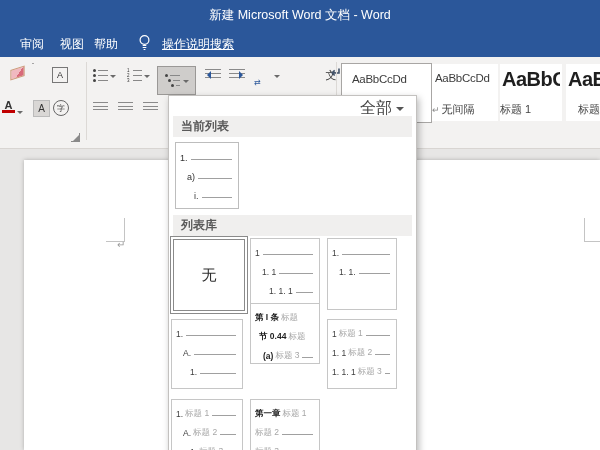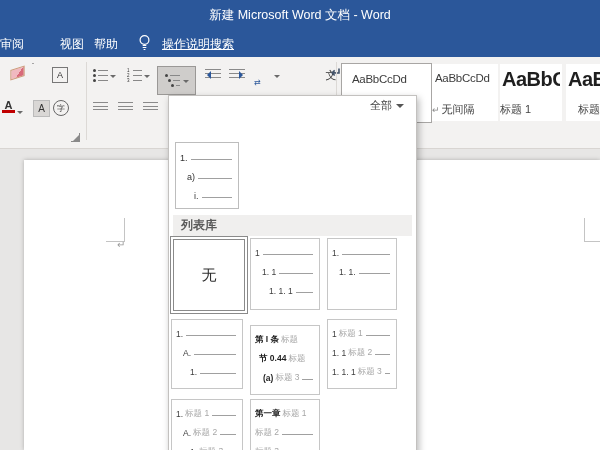--- a/index.html
+++ b/index.html
@@ -68,21 +68,21 @@
   .retm{font-size:9px;color:#8a8a8a;margin-right:2px;}
 
   
   .page{left:24px;top:160px;width:576px;height:290px;background:#fff;box-shadow:0 0 4px rgba(0,0,0,.25);}
   .cropmark{background:#c4c4c4;}
   .pilcrow{left:117px;top:239px;font-size:10px;color:#9a9a9a;}
 
   
   .panel{left:168px;top:95px;width:247px;height:360px;background:#fff;border:1px solid #c3c1bf;
          box-shadow:2px 3px 7px rgba(0,0,0,.28);z-index:9;}
-  .filter{position:absolute;right:12px;top:2px;font-size:11px;color:#444;display:flex;align-items:center;gap:4px;cursor:default;}
+  .filter{position:absolute;right:12px;top:2px;font-size:16px;color:#444;display:flex;align-items:center;gap:4px;cursor:default;}
   .filter s{width:0;height:0;border:4px solid transparent;border-top-color:#555;margin-top:4px;}
   .sechead{position:absolute;left:4px;width:239px;height:21px;background:#f0efee;color:#595959;
            font-size:12px;font-weight:600;line-height:21px;padding-left:8px;box-sizing:border-box;}
   .clbox{position:absolute;left:6px;top:46px;width:64px;height:67px;border:1px solid #bdbdbd;background:#fff;
          padding:5px 4px;box-sizing:border-box;}
   .clrow{display:flex;align-items:center;height:19px;}
   .clrow .num{font-size:9px;color:#333;}
   .rule{flex:1;border-bottom:1px solid #a0a0a0;margin:3px 2px 0 3px;min-width:4px;}
   .lbox{position:absolute;border:1px solid #c6c6c6;background:#fff;padding:4px 4px;box-sizing:border-box;overflow:hidden;}
   .lrow{display:flex;align-items:center;height:19px;}
@@ -97,21 +97,21 @@
 </head>
 <body>
 
 <div class="app">
 
   <div class="abs titlebar">
     <span>新建 Microsoft Word 文档 - Word</span>
   </div>
 
   <div class="abs menubar">
-    <span class="mtab" style="left:0">审阅</span>
+    <span class="mtab" style="left:20px">审阅</span>
     <span class="mtab" style="left:60px">视图</span>
     <span class="mtab" style="left:94px">帮助</span>
     <span class="bulb">
       <svg width="13" height="17" viewBox="0 0 13 17">
         <circle cx="6.5" cy="6" r="4.4" fill="none" stroke="#fff" stroke-width="1.2"></circle>
         <path d="M4.7 11.5h3.6M4.7 13.5h3.6M5.6 15.5h1.8" stroke="#fff" stroke-width="1.2" fill="none"></path>
       </svg>
     </span>
     <span class="assist">操作说明搜索</span>
   </div>
@@ -265,20 +265,21 @@
   <span class="abs cropmark" style="left:584px;top:241px;width:16px;height:1px"></span>
   <span class="abs pilcrow">↵</span>
 
   <div class="abs panel">
 
     <span class="filter">
       <span>全部</span>
       <s></s>
     </span>
 
+    <span class="sechead" style="top:20px">当前列表</span>
 
     <span class="clbox">
       <span class="clrow">
           <span class="num">1.</span>
           <span class="rule"></span>
         </span>
       <span class="clrow">
           <span class="num i1">a)</span>
           <span class="rule"></span>
         </span>
@@ -328,21 +329,21 @@
       <span class="lrow">
           <span class="num i1">A.</span>
           <span class="rule"></span>
         </span>
       <span class="lrow">
           <span class="num i2">1.</span>
           <span class="rule"></span>
         </span>
     </span>
 
-    <span class="lbox" style="left:81px;top:229px;width:70px;height:70px">
+    <span class="lbox" style="left:81px;top:207px;width:70px;height:61px">
       <span class="lrow">
           <span class="num bold">第 I 条</span>
           <span class="tt">标题</span>
         </span>
       <span class="lrow">
           <span class="num bold j1">节 0.44</span>
           <span class="tt">标题</span>
         </span>
       <span class="lrow">
           <span class="num bold j2">(a)</span>

